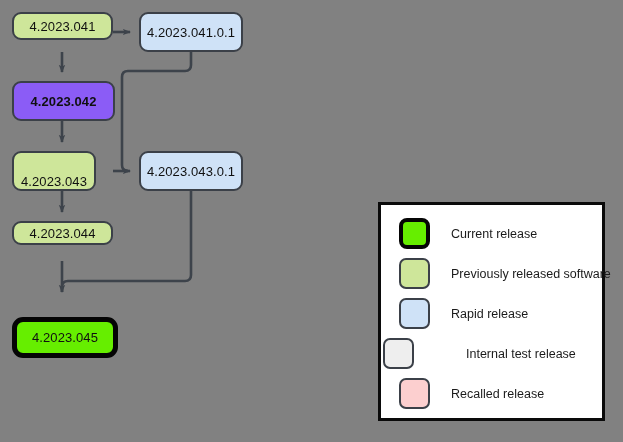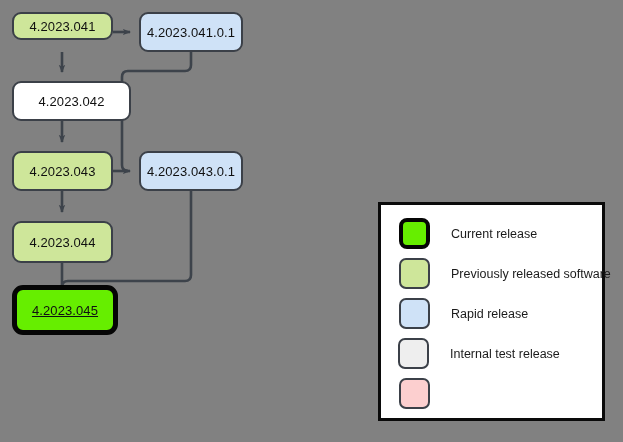--- a/index.html
+++ b/index.html
@@ -122,37 +122,37 @@
     </svg>
 
     <div class="node normal" style="left:12px; top:12px; width:101px; height:28px; background:#cee69a;">
       <span>4.2023.041</span>
     </div>
 
     <div class="node normal" style="left:139px; top:12px; width:104px; height:40px; background:#cfe2f7;">
       <span>4.2023.041.0.1</span>
     </div>
 
-    <div class="node normal" style="left:12px; top:81px; width:119px; height:40px; background:#ffffff;">
+    <div class="node normal" style="left:12px; top:81px; width:103px; height:40px; background:#8b5cf6;font-weight:bold;">
       <span>4.2023.042</span>
     </div>
 
-    <div class="node normal" style="left:12px; top:151px; width:101px; height:40px; background:#cee69a;">
+    <div class="node normal" style="left:12px; top:151px; width:84px; height:40px; background:#cee69a;align-items:flex-end;">
       <span>4.2023.043</span>
     </div>
 
     <div class="node normal" style="left:139px; top:151px; width:104px; height:40px; background:#cfe2f7;justify-content:center;">
       <span>4.2023.043.0.1</span>
     </div>
 
-    <div class="node normal" style="left:12px; top:221px; width:101px; height:42px; background:#cee69a;">
+    <div class="node normal" style="left:12px; top:221px; width:101px; height:24px; background:#cee69a;">
       <span>4.2023.044</span>
     </div>
 
-    <div class="node current" style="left:12px; top:285px; width:106px; height:50px; background:#66ee00;text-decoration:underline;">
+    <div class="node current" style="left:12px; top:317px; width:106px; height:41px; background:#66ee00;">
       <span>4.2023.045</span>
     </div>
 
   </div>
 
   <div id="legend" style="left:378px; top:202px; width:227px; height:219px;">
 
     <div class="legend-row" style="left:18px; top:13px;">
       <span class="swatch current" style="background:#66ee00;"></span>
       <span class="legend-label">Current release</span>
@@ -161,24 +161,25 @@
     <div class="legend-row" style="left:18px; top:93px;">
       <span class="swatch normal" style="background:#cfe2f7;"></span>
       <span class="legend-label">Rapid release</span>
     </div>
 
     <div class="legend-row" style="left:18px; top:53px;">
       <span class="swatch normal" style="background:#cee69a;"></span>
       <span class="legend-label">Previously released software</span>
     </div>
 
-    <div class="legend-row" style="left:17px; top:133px;">
+    <div class="legend-row" style="left:2px; top:133px;gap:31px;">
       <span class="swatch normal" style="background:#eeeeee;"></span>
       <span class="legend-label">Internal test release</span>
     </div>
 
     <div class="legend-row" style="left:18px; top:173px;">
       <span class="swatch normal" style="background:#fccfcf;"></span>
+      <span class="legend-label">Recalled release</span>
     </div>
 
   </div>
 
 </div>
 
 </body></html>

